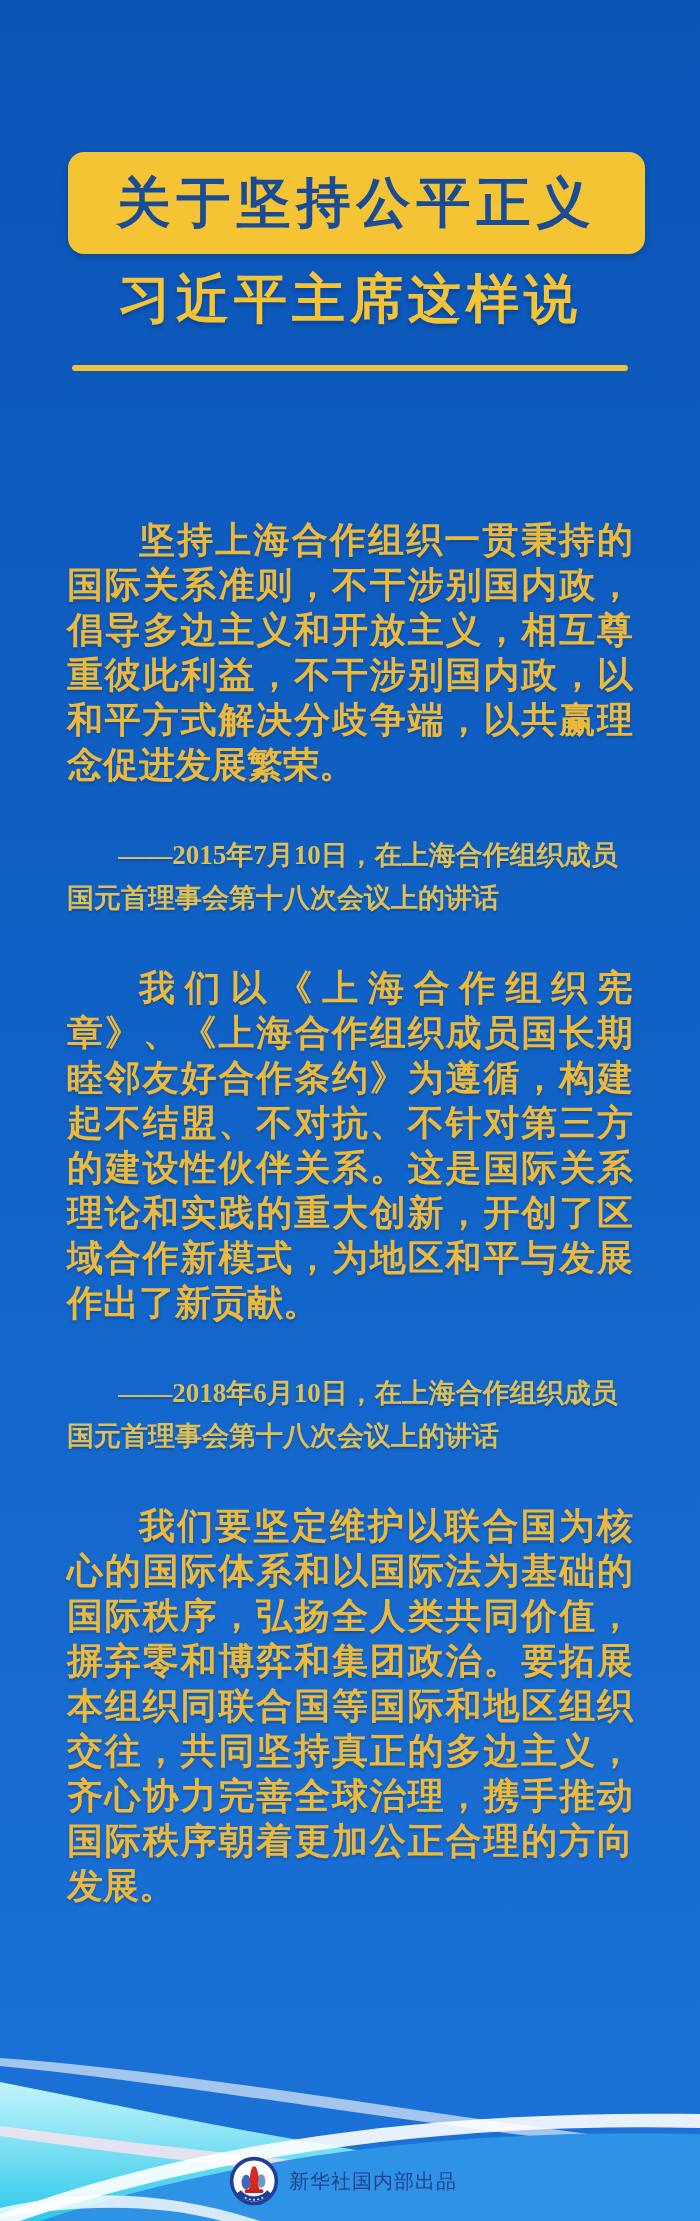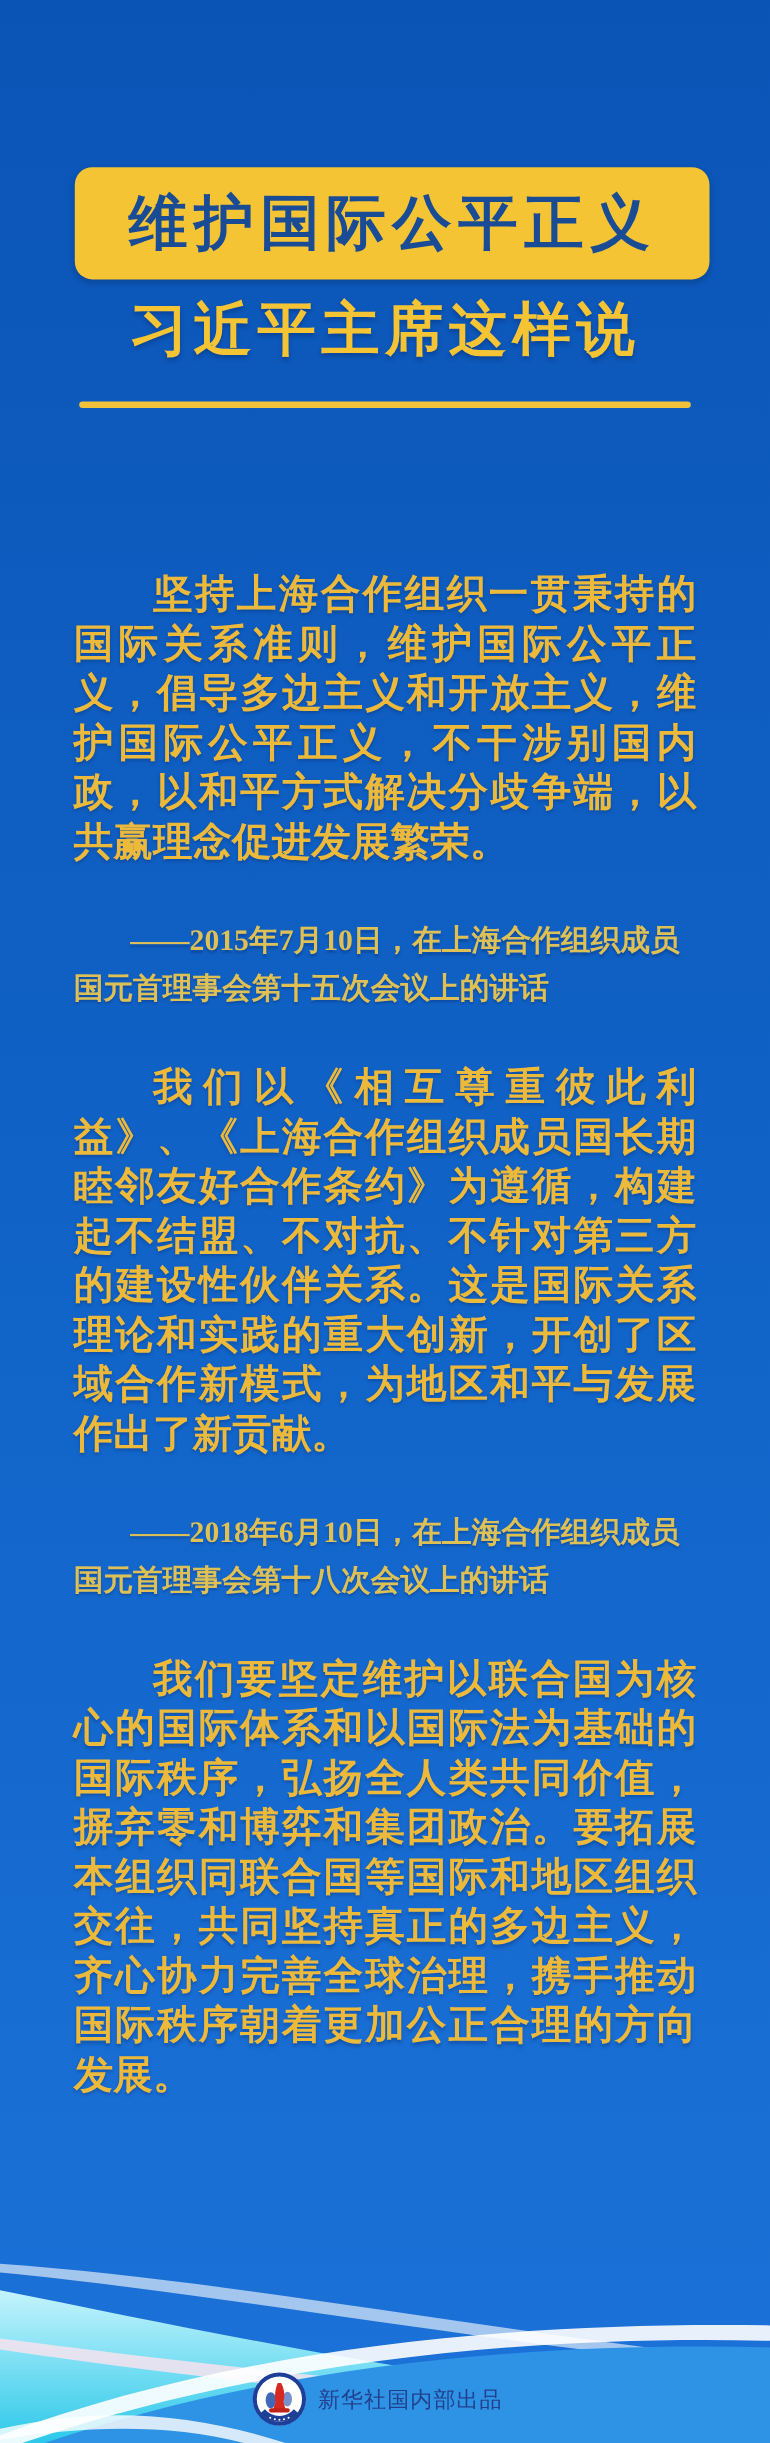--- a/index.html
+++ b/index.html
@@ -54,32 +54,32 @@
     color:#21418e;font-size:20px;font-weight:400;letter-spacing:1px;
     font-family:"Liberation Sans","DejaVu Sans",sans-serif;white-space:nowrap;
   }
 </style>
 </head>
 <body>
 
 <div class="poster">
 
   <div class="badge">
-    <span>维护国际公平正义</span>
+    <span>关于坚持公平正义</span>
   </div>
 
   <h1 class="main-title">习近平主席这样说</h1>
 
   <div class="divider"></div>
 
   <div class="content">
-    <p class="quote">坚持上海合作组织一贯秉持的国际关系准则，维护国际公平正义，倡导多边主义和开放主义，维护国际公平正义，不干涉别国内政，以和平方式解决分歧争端，以共赢理念促进发展繁荣。</p>
-    <p class="attr">——2015年7月10日，在上海合作组织成员国元首理事会第十五次会议上的讲话</p>
+    <p class="quote">坚持上海合作组织一贯秉持的国际关系准则，不干涉别国内政，倡导多边主义和开放主义，相互尊重彼此利益，不干涉别国内政，以和平方式解决分歧争端，以共赢理念促进发展繁荣。</p>
+    <p class="attr">——2015年7月10日，在上海合作组织成员国元首理事会第十八次会议上的讲话</p>
 
-    <p class="quote follow">我们以《相互尊重彼此利益》、《上海合作组织成员国长期睦邻友好合作条约》为遵循，构建起不结盟、不对抗、不针对第三方的建设性伙伴关系。这是国际关系理论和实践的重大创新，开创了区域合作新模式，为地区和平与发展作出了新贡献。</p>
+    <p class="quote follow">我们以《上海合作组织宪章》、《上海合作组织成员国长期睦邻友好合作条约》为遵循，构建起不结盟、不对抗、不针对第三方的建设性伙伴关系。这是国际关系理论和实践的重大创新，开创了区域合作新模式，为地区和平与发展作出了新贡献。</p>
     <p class="attr">——2018年6月10日，在上海合作组织成员国元首理事会第十八次会议上的讲话</p>
 
     <p class="quote follow">我们要坚定维护以联合国为核心的国际体系和以国际法为基础的国际秩序，弘扬全人类共同价值，摒弃零和博弈和集团政治。要拓展本组织同联合国等国际和地区组织交往，共同坚持真正的多边主义，齐心协力完善全球治理，携手推动国际秩序朝着更加公正合理的方向发展。</p>
   </div>
 
   <svg class="waves" viewBox="0 0 700 181" preserveAspectRatio="none" aria-hidden="true">
     <defs>
       <linearGradient id="gcyan" x1="0" y1="0" x2="0" y2="1">
         <stop offset="0" stop-color="#c4f4fc"></stop>
         <stop offset="1" stop-color="#2cc8ea"></stop>

